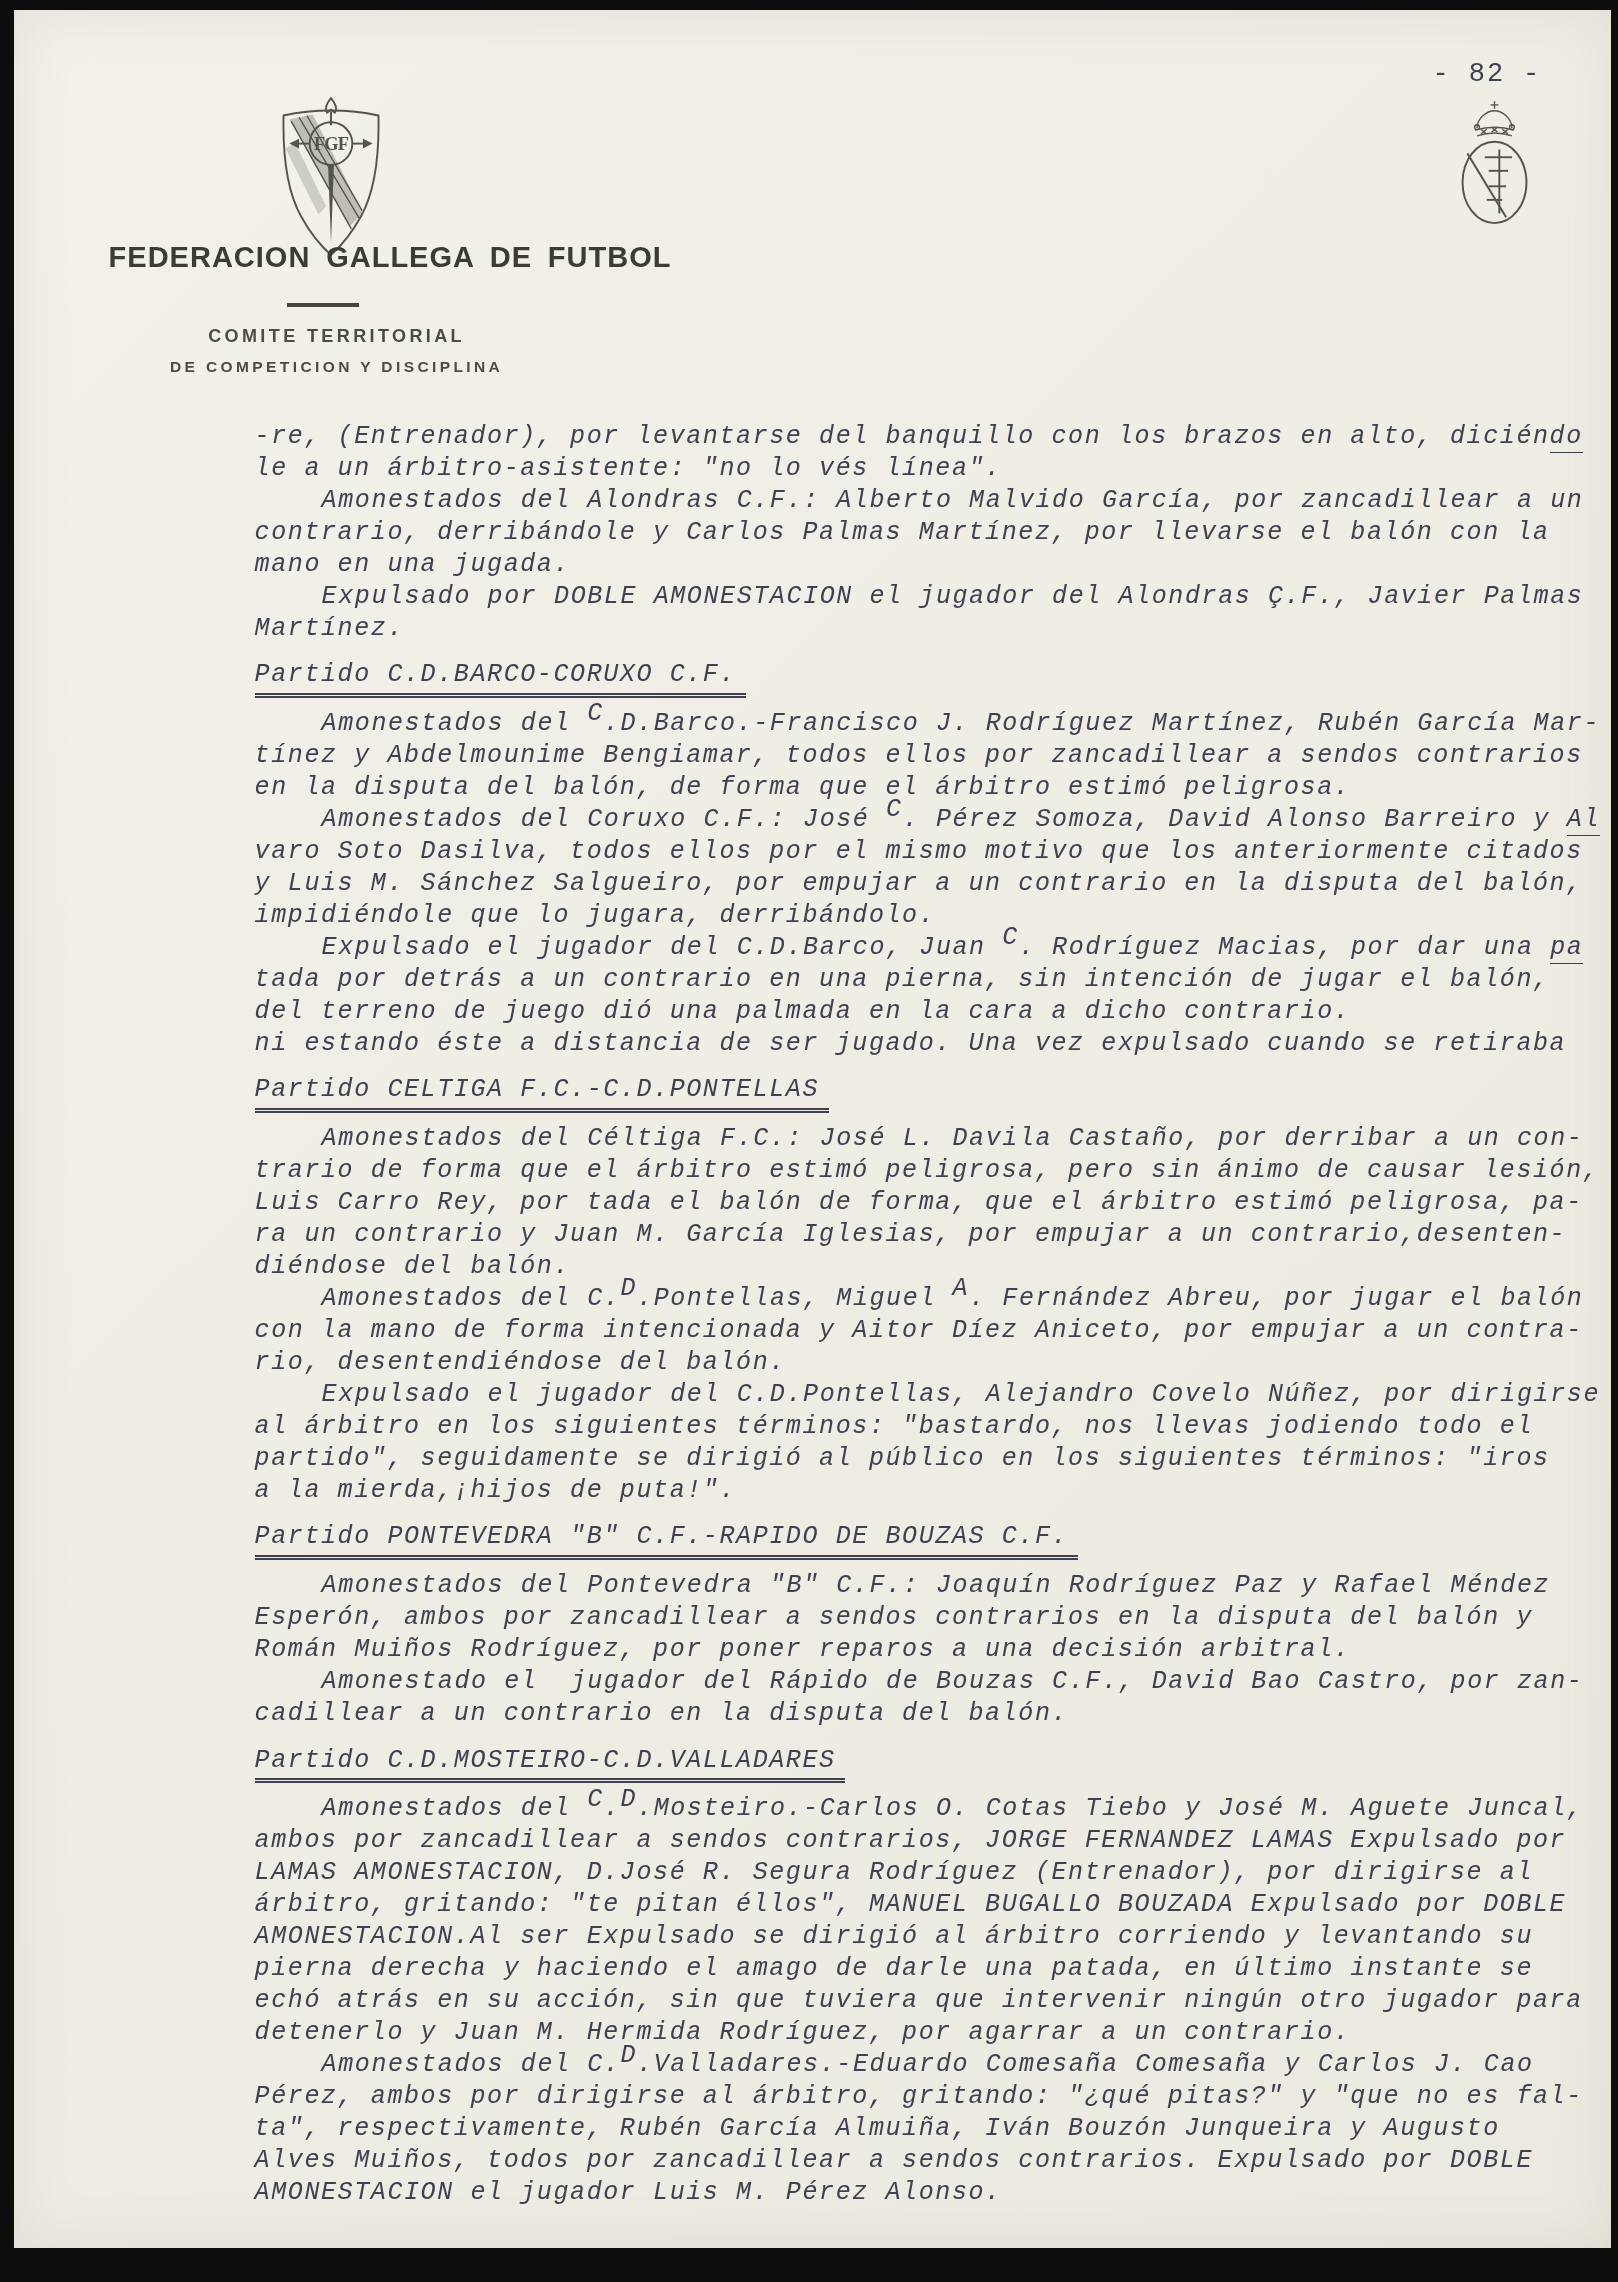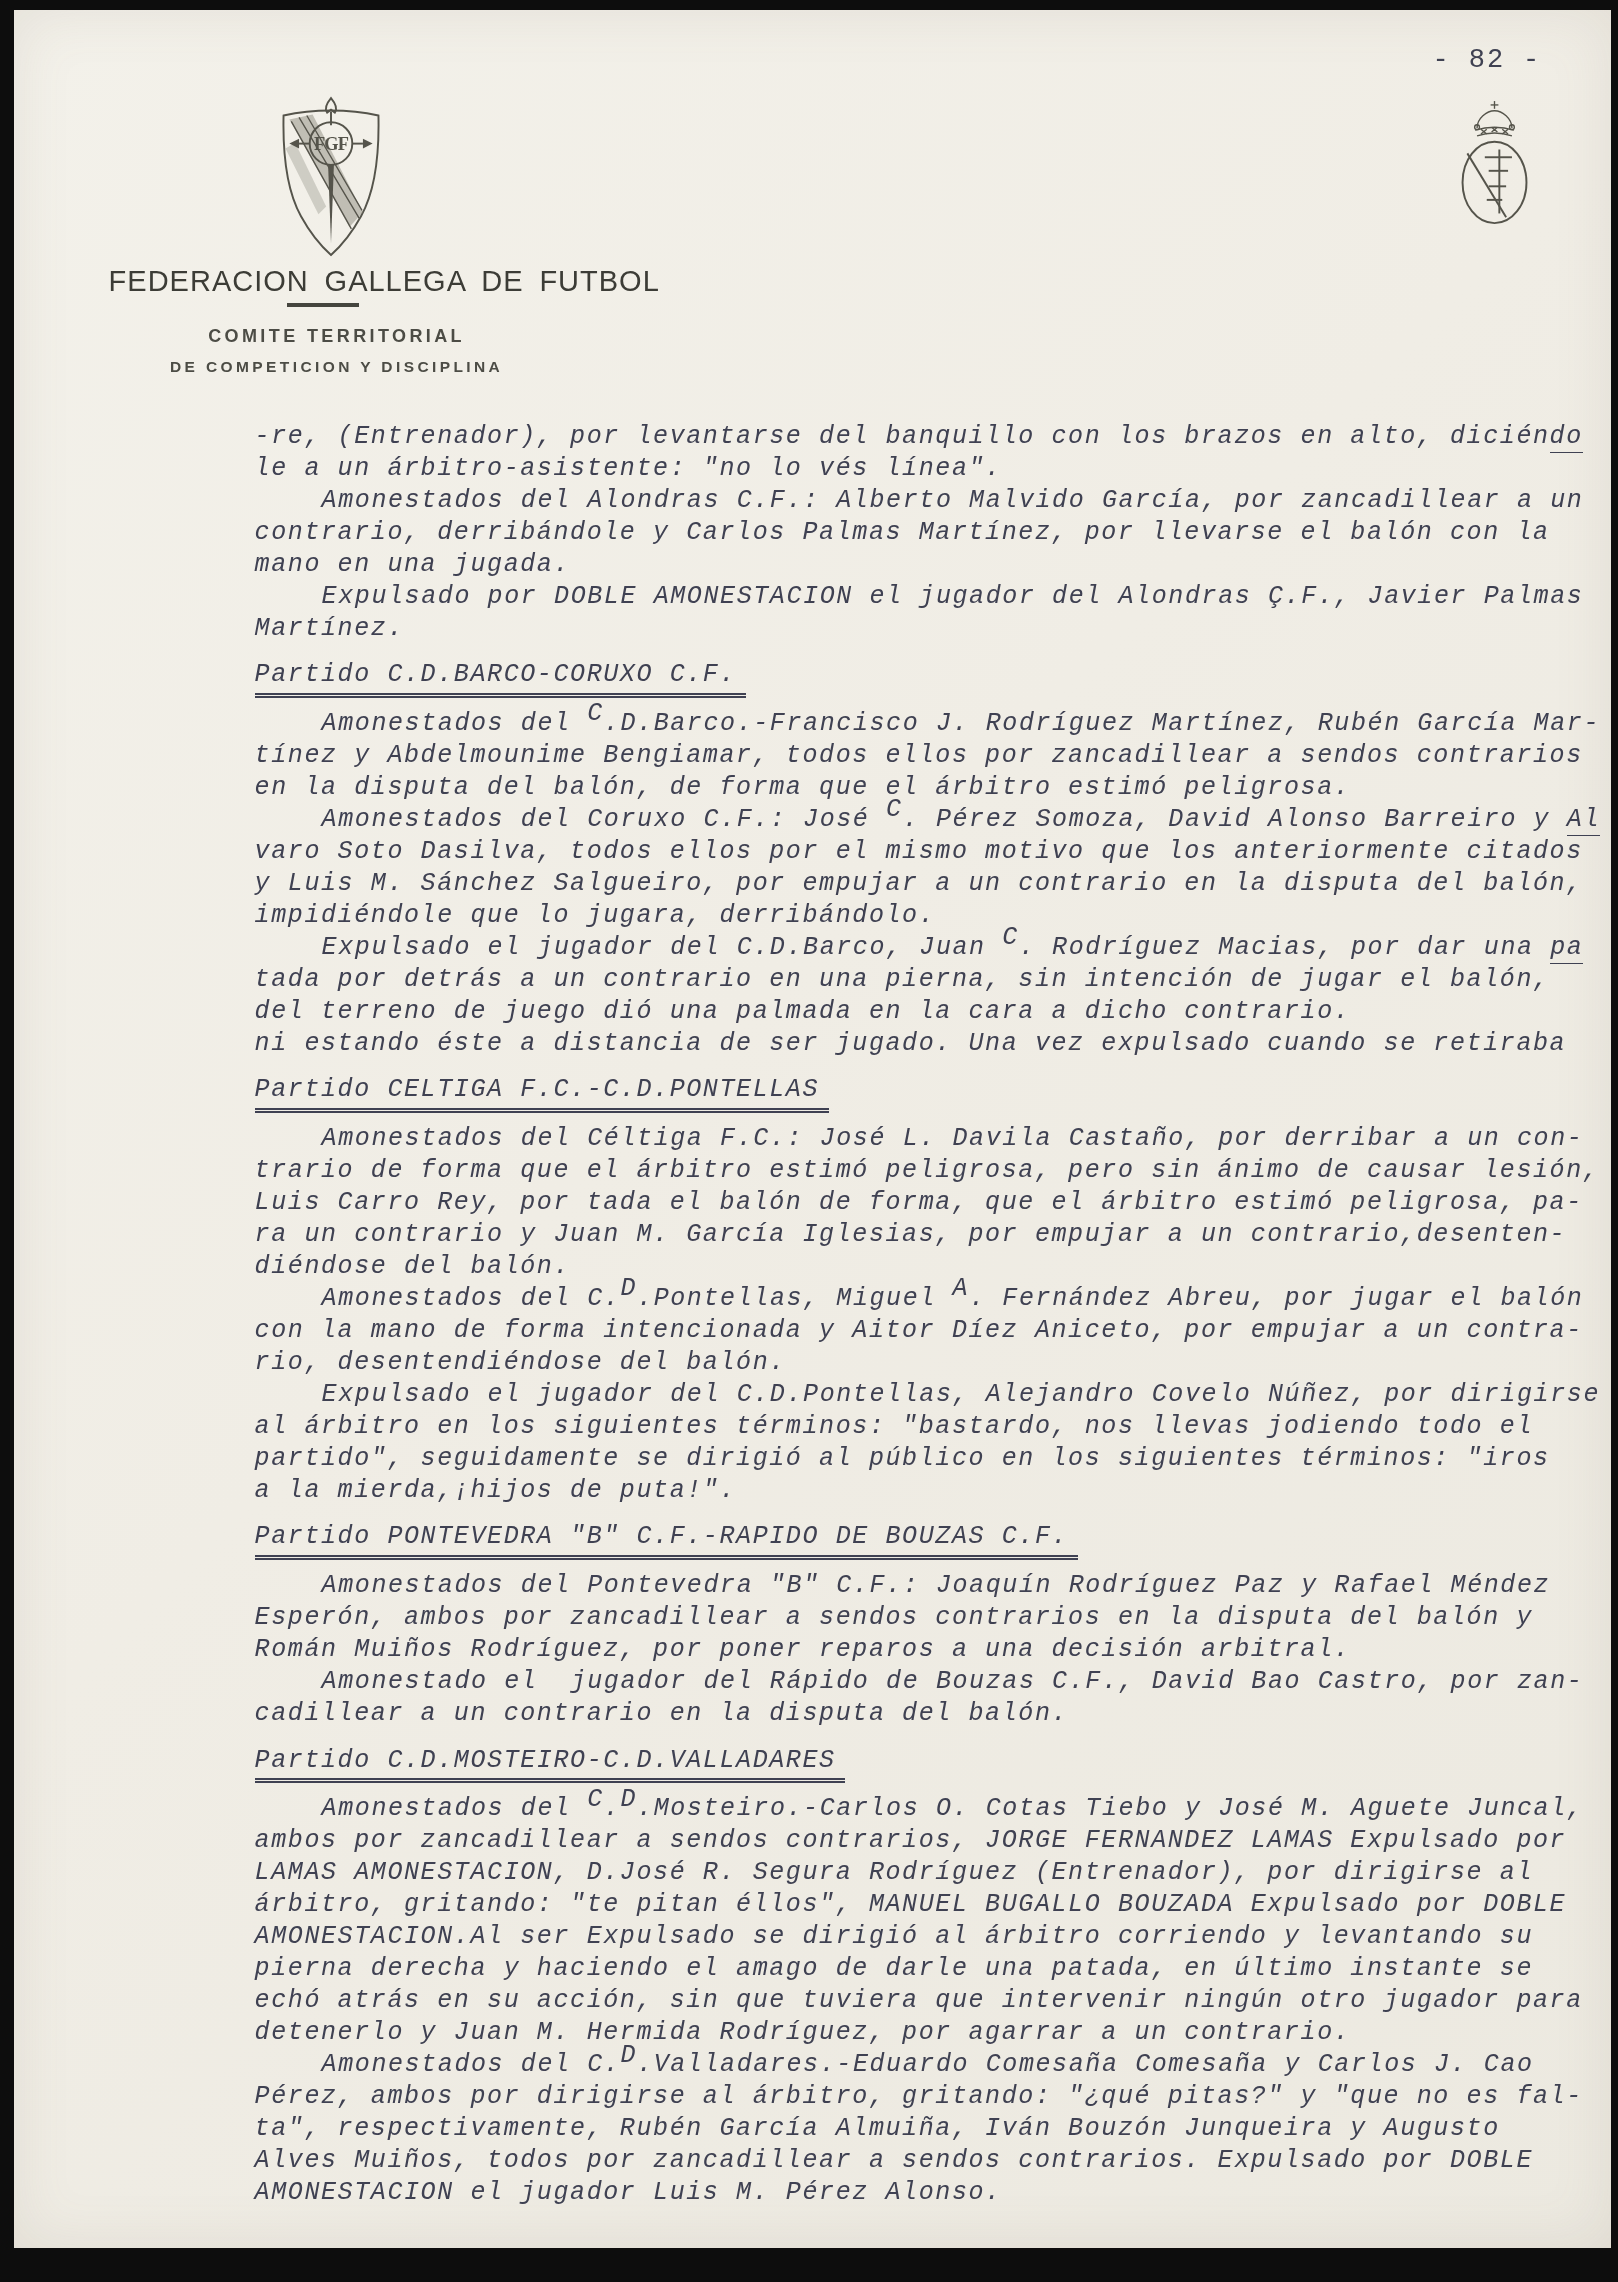--- a/index.html
+++ b/index.html
@@ -14,38 +14,38 @@
     position:absolute;
     left:13.6px;top:9.7px;
     width:1597px;height:2238px;
     background:linear-gradient(135deg,#f3f1ea 0%,#f0ede5 45%,#ece9e0 100%);
     box-shadow:inset 0 0 58px rgba(120,110,90,.12);
   }
   
   .shield-logo{position:absolute;left:256px;top:80px;}
   .crest-logo{position:absolute;left:1434px;top:89px;}
   .org-title{
-    position:absolute;left:95px;top:255px;width:456px;
+    position:absolute;left:95px;top:231px;width:456px;
     font-family:"Liberation Sans","DejaVu Sans",sans-serif;
-    font-weight:400;font-size:29px;letter-spacing:1px;word-spacing:6.8px;
+    font-weight:700;font-size:29px;letter-spacing:1px;word-spacing:6.8px;
     color:#3c3c36;text-align:center;white-space:nowrap;
   }
   .title-rule{
     position:absolute;left:273px;top:293px;width:72px;height:3.9px;
     background:#45453e;
   }
   .committee{
     position:absolute;left:95px;top:316px;width:456px;
     font-family:"Liberation Sans","DejaVu Sans",sans-serif;
     font-weight:700;color:#4c4c45;text-align:center;
   }
   .committee .c-line1{font-size:18px;letter-spacing:3.4px;margin-bottom:11.6px;}
   .committee .c-line2{font-size:15.5px;letter-spacing:3.4px;}
   .page-number{
-    position:absolute;left:1419px;top:35px;
+    position:absolute;left:1419px;top:49px;
     font-size:27px;letter-spacing:1.9px;color:#3f4152;white-space:pre;
   }
   
   .doc-body{
     position:absolute;left:241px;top:411px;width:1359px;
     color:#3f4152;
     font-size:25px;line-height:32px;letter-spacing:1.6px;font-style:italic;
   }
   .doc-line{white-space:pre;height:32px;}
   .doc-line.indented{padding-left:67px;}

